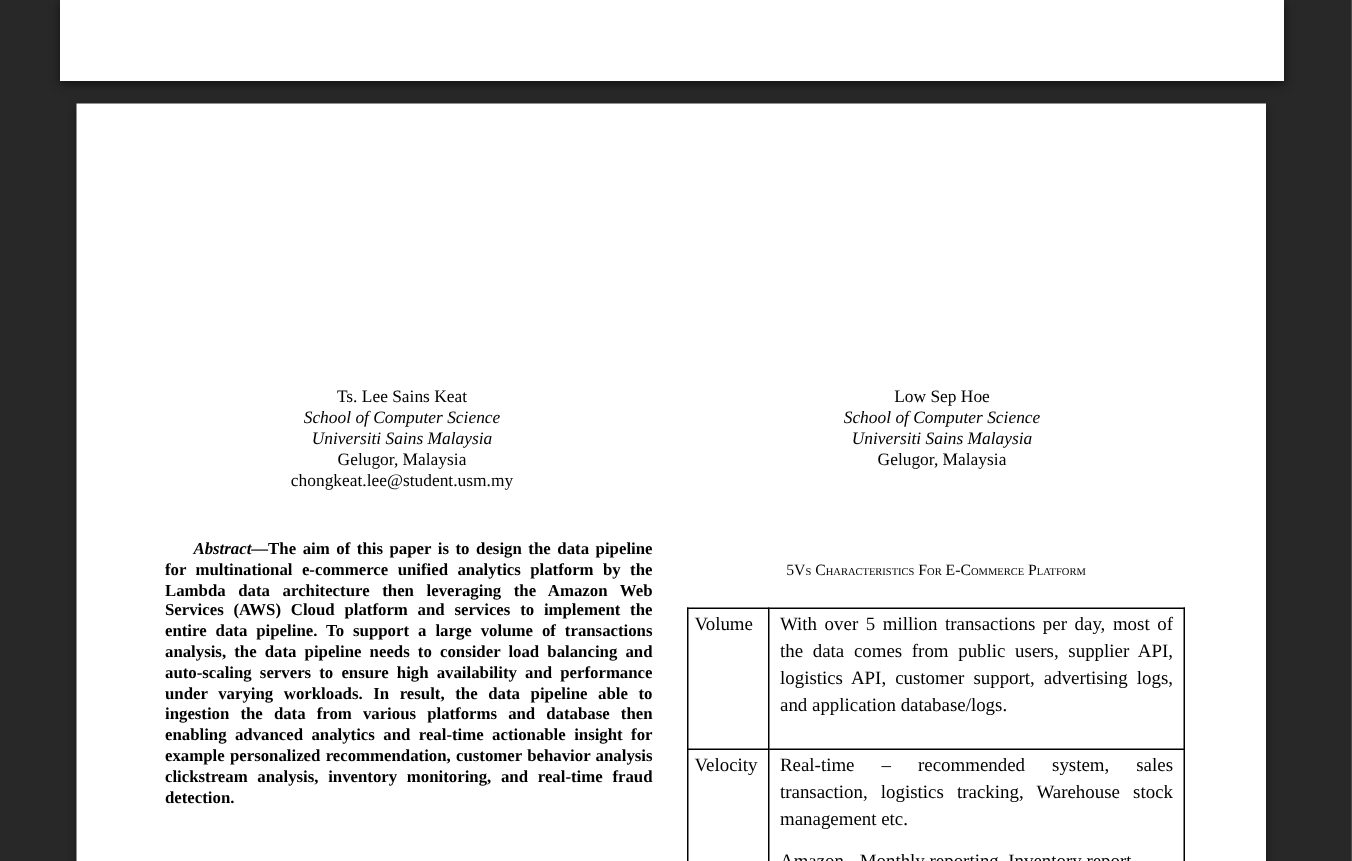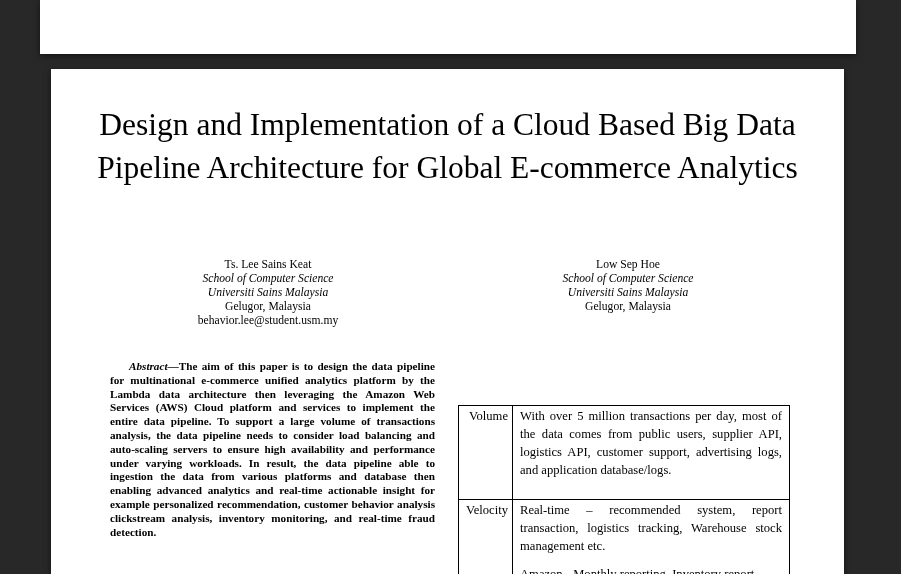--- a/index.html
+++ b/index.html
@@ -83,66 +83,66 @@
       border-collapse: collapse;
       font-size: 12.6px;
       line-height: 18px;
       color: #000;
     }
     .data-table td {
       border: 1px solid #000;
       vertical-align: top;
       padding: 1px 7px 10px 7px;
     }
-    .data-table td.label { width: 45px; text-align: right; padding: 1px 4px 0 4px; }
+    .data-table td.label { width: 45px; text-align: left; padding: 1px 4px 0 4px; }
     .data-table td.desc { text-align: justify; }
     .data-table p { margin: 0 0 10px 0; }
     .data-table p:last-child { margin-bottom: 10px; }
   </style>
 </head>
 <body>
 
 <div class="viewer">
   <div class="page page-prev"></div>
 
   <div class="page page-cur">
-    <h1 class="title">Design and Implementation of a Cloud Based Big Data Pipeline Architecture for Global E-commerce Analytics</h1>
 
     <div class="author author-1">
       <div>Ts. Lee Sains Keat</div>
       <div class="it">School of Computer Science</div>
       <div class="it">Universiti Sains Malaysia</div>
       <div>Gelugor, Malaysia</div>
-      <div>behavior.lee@student.usm.my</div>
+      <div>chongkeat.lee@student.usm.my</div>
     </div>
 
     <div class="author author-2">
       <div>Low Sep Hoe</div>
       <div class="it">School of Computer Science</div>
       <div class="it">Universiti Sains Malaysia</div>
       <div>Gelugor, Malaysia</div>
     </div>
 
     <p class="abstract"><span class="lead">Abstract</span><span>—</span><span>The aim of this paper is to design the data pipeline for multinational e-commerce unified analytics platform by the Lambda data architecture then leveraging the Amazon Web Services (AWS) Cloud platform and services to implement the entire data pipeline. To support a large volume of transactions analysis, the data pipeline needs to consider load balancing and auto-scaling servers to ensure high availability and performance under varying workloads. In result, the data pipeline able to ingestion the data from various platforms and database then enabling advanced analytics and real-time actionable insight for example personalized recommendation, customer behavior analysis clickstream analysis, inventory monitoring, and real-time fraud detection.</span></p>
 
 
     <div class="table-caption">
+      <div class="cap2">5Vs Characteristics For E-Commerce Platform</div>
     </div>
 
     <table class="data-table">
       <tbody>
           <tr>
         <td class="label">Volume</td>
         <td class="desc">
           <p>With over 5 million transactions per day, most of the data comes from public users, supplier API, logistics API, customer support, advertising logs, and application database/logs.</p>
         </td>
       </tr>
       <tr>
         <td class="label">Velocity</td>
         <td class="desc">
-          <p>Real-time – recommended system, report transaction, logistics tracking, Warehouse stock management etc.</p>
+          <p>Real-time – recommended system, sales transaction, logistics tracking, Warehouse stock management etc.</p>
           <p>Amazon - Monthly reporting, Inventory report,</p>
         </td>
       </tr>
     </tbody>
       </table>
   </div>
 </div>
 
 </body></html>

